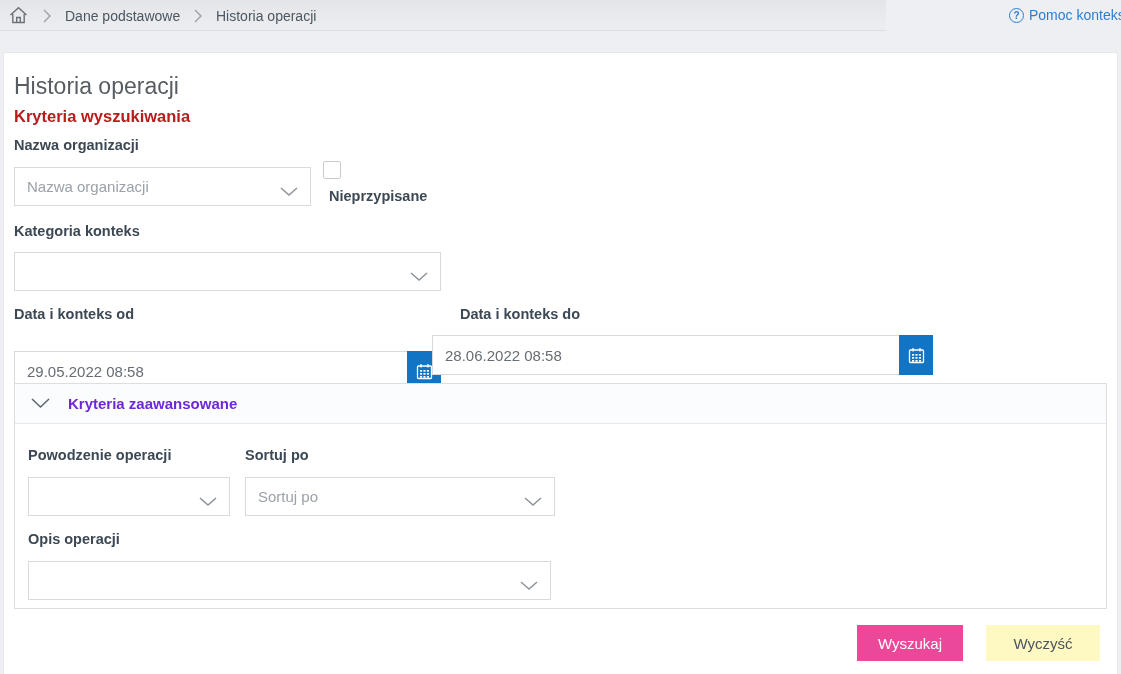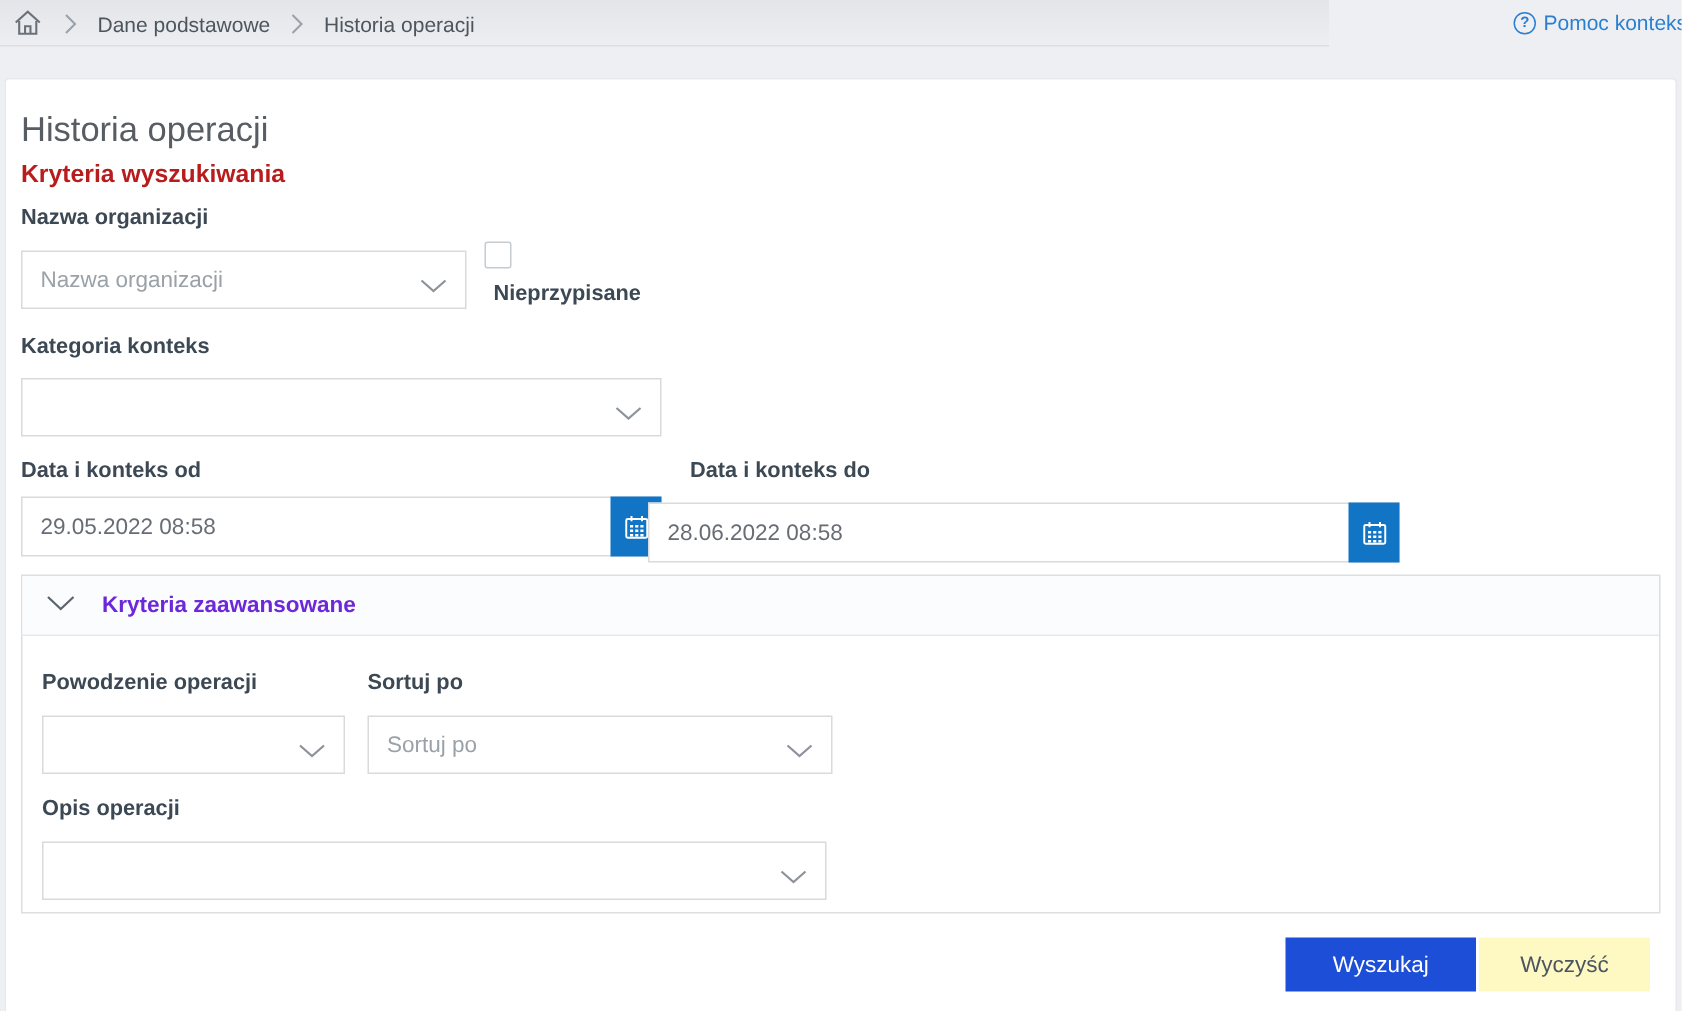--- a/index.html
+++ b/index.html
@@ -77,21 +77,21 @@
     display:flex; align-items:center; cursor:pointer;
   }
   .adv-header .chev { margin-left:16px; }
   .adv-title { margin-left:18px; font-size:15px; font-weight:700; color:#6d28d9; }
   
   .btn {
     position:absolute; top:625px; height:36px; border:none; cursor:pointer;
     font-family:"Liberation Sans", sans-serif; font-size:15px;
     display:flex; align-items:center; justify-content:center;
   }
-  .btn-primary { left:857px; width:127px; background:#1d4ed8; color:#ffffff; }
+  .btn-primary { left:857px; width:106px; background:#ec4899; color:#ffffff; }
   .btn-secondary { left:986px; width:114px; background:#fef9c3; color:#4b555f; }
 </style>
 </head>
 <body>
 
 <div class="crumbbar">
   <span class="crumb-home">
     <svg width="21" height="21" viewBox="0 0 21 21" fill="none" stroke="#6b7178" stroke-width="1.4">
       <path d="M2.5 10 L10.5 2.8 L18.5 10"></path>
       <path d="M4.8 9 V17.5 H16.2 V9"></path>
@@ -139,21 +139,21 @@
 <div class="select" style="left:14px; top:252px; width:427px">
   <span class="val"></span>
   <span class="chev">
     <svg width="18" height="10" viewBox="0 0 18 10" fill="none" stroke="#8d939a" stroke-width="1.5">
       <path d="M1 1 L9 8 L17 1"></path>
     </svg>
   </span>
 </div>
 
 <label class="fld-label" style="left:14px; top:306px">Data i konteks od</label>
-<div class="datewrap" style="left:14px; top:331px; width:427px">
+<div class="datewrap" style="left:14px; top:351px; width:427px">
   <input type="text" value="29.05.2022 08:58" style="">
   <button class="calbtn">
     <svg width="17" height="17" viewBox="0 0 17 17" fill="none" stroke="#ffffff" stroke-width="1.3">
       <rect x="1.5" y="3" width="14" height="12.5" rx="1"></rect>
       <line x1="5" y1="1" x2="5" y2="4.5"></line>
       <line x1="12" y1="1" x2="12" y2="4.5"></line>
       <g stroke="none" fill="#ffffff">
         <rect x="4" y="7" width="2.1" height="1.7"></rect>
           <rect x="7.45" y="7" width="2.1" height="1.7"></rect>
           <rect x="10.9" y="7" width="2.1" height="1.7"></rect>

